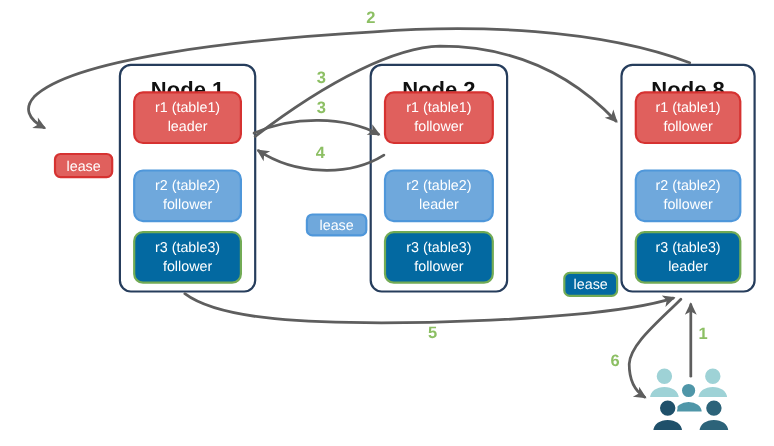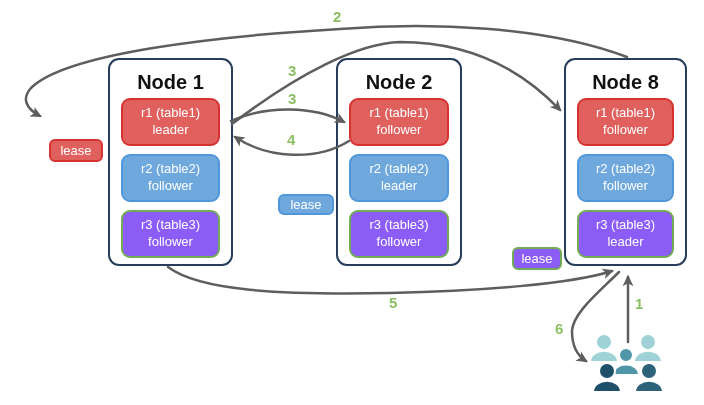--- a/index.html
+++ b/index.html
@@ -15,26 +15,26 @@
   }
   .node-title {
     margin-top:11px; text-align:center; font-weight:bold; font-size:20px; color:#111111;
   }
   .replica {
     position:absolute; left:11px; right:11px; height:48px; box-sizing:border-box;
     border:2px solid transparent; border-radius:9px; color:#ffffff;
     display:flex; flex-direction:column; align-items:center; justify-content:center;
     font-size:13px; line-height:1.3; text-align:center; z-index:2;
   }
-  .replica.pos-1 { top:38px; }
+  .replica.pos-1 { top:23px; }
   .replica.pos-2 { top:94px; }
   .replica.pos-3 { top:150px; }
   .replica[data-color="red"],  .lease[data-color="red"]  { background:#e0605d; border-color:#d63231; }
   .replica[data-color="blue"], .lease[data-color="blue"] { background:#6fa8dc; border-color:#4f97da; }
-  .replica[data-color="green"],.lease[data-color="green"]{ background:#8b5cf6; border-color:#72ab55; }
+  .replica[data-color="green"],.lease[data-color="green"]{ background:#0369a1; border-color:#72ab55; }
   .lease {
     position:absolute; box-sizing:border-box; border:2px solid transparent; border-radius:6px;
     color:#ffffff; font-size:13px; display:flex; align-items:center; justify-content:center;
     z-index:2;
     margin-top:28px;
   }
   .step {
     position:absolute; font-weight:bold; font-size:15px; color:#8cbf63; z-index:4;
   }
 </style>

